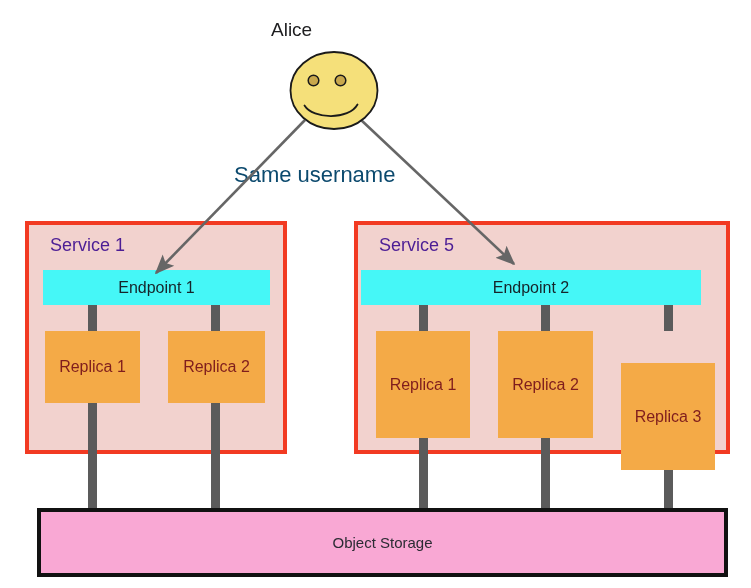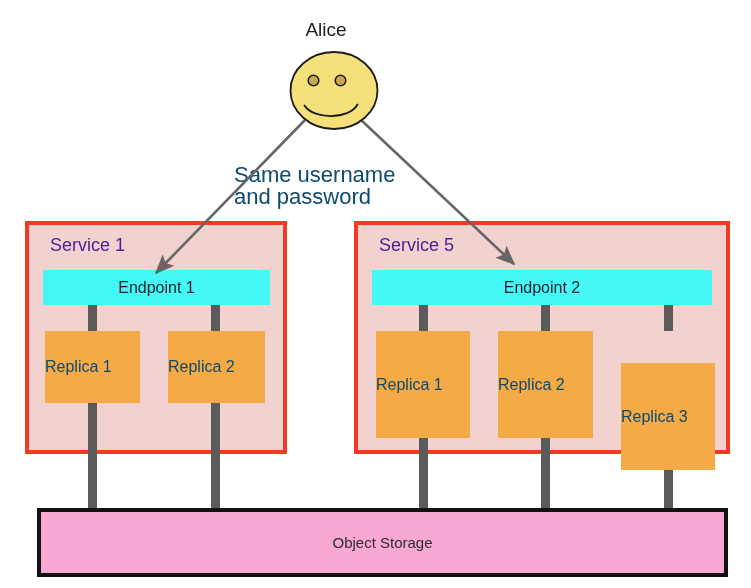--- a/index.html
+++ b/index.html
@@ -4,21 +4,21 @@
 <style>
   html,body { margin:0; padding:0; background:#ffffff; }
   #canvas {
     position:relative; width:751px; height:588px; background:#ffffff;
     font-family:"Liberation Sans", sans-serif; color:var(--text,#1d1d1f);
     overflow:hidden;
   }
   .abs { position:absolute; box-sizing:border-box; }
 
   .person-label {
-    left:271px; top:19px; width:110px; text-align:center;
+    left:271px; top:19px; width:110px; 
     font-size:19px; line-height:22px; color:var(--text,#1d1d1f); z-index:4;
   }
   .annotation {
     left:234px; top:164px; width:190px; text-align:left;
     font-size:22px; line-height:22px; color:#0c4a6e; z-index:4;
   }
 
   svg.overlay { position:absolute; left:0; top:0; z-index:6; pointer-events:none; }
   .arrow-line { stroke:var(--arrow,#666666); stroke-width:2.6; fill:none; }
   .arrow-head { fill:var(--arrow,#666666); }
@@ -40,27 +40,27 @@
 
   .connector { background:var(--connector,#5B5B5B); width:9px; z-index:2; }
 
   .endpoint-bar {
     top:270px; height:35px; z-index:3;
     background:var(--endpoint-fill,#45F7F7);
     display:flex; align-items:center; justify-content:center;
     font-size:16px; color:#16242a;
   }
   #endpoint-1 { left:43px;  width:227px; }
-  #endpoint-2 { left:372px; width:340px; }
+  #endpoint-2 { left:361px; width:340px; }
 
   .replica-box {
     top:331px; z-index:3;
     background:var(--replica-fill,#F4AA47);
-    display:flex; align-items:center; 
-    font-size:16px; color:#0c4a6e;
+    display:flex; align-items:center; justify-content:center;
+    font-size:16px; color:#7f1d1d;
   }
   .replica-s1 { height:72px; }
   .replica-s2 { height:107px; }
   #s1-replica-1 { left:45px;  width:95px; }
   #s1-replica-2 { left:168px; width:97px; }
   #s2-replica-1 { left:376px; width:94px; }
   #s2-replica-2 { left:498px; width:95px; }
   #s2-replica-3 { left:621px; width:94px;margin-top:32px; }
 
   .storage-box {
@@ -72,21 +72,20 @@
 </style>
 </head>
 <body>
 
 <div id="canvas">
 
   <div class="abs person-label">Alice</div>
 
   <div class="abs annotation">
     <div>Same username</div>
-    <div>and password</div>
   </div>
 
   <div id="service-1" class="abs service-box">
     <div class="service-title">Service 1</div>
   </div>
 
   <div id="service-2" class="abs service-box">
     <div class="service-title">Service 5</div>
   </div>
 

